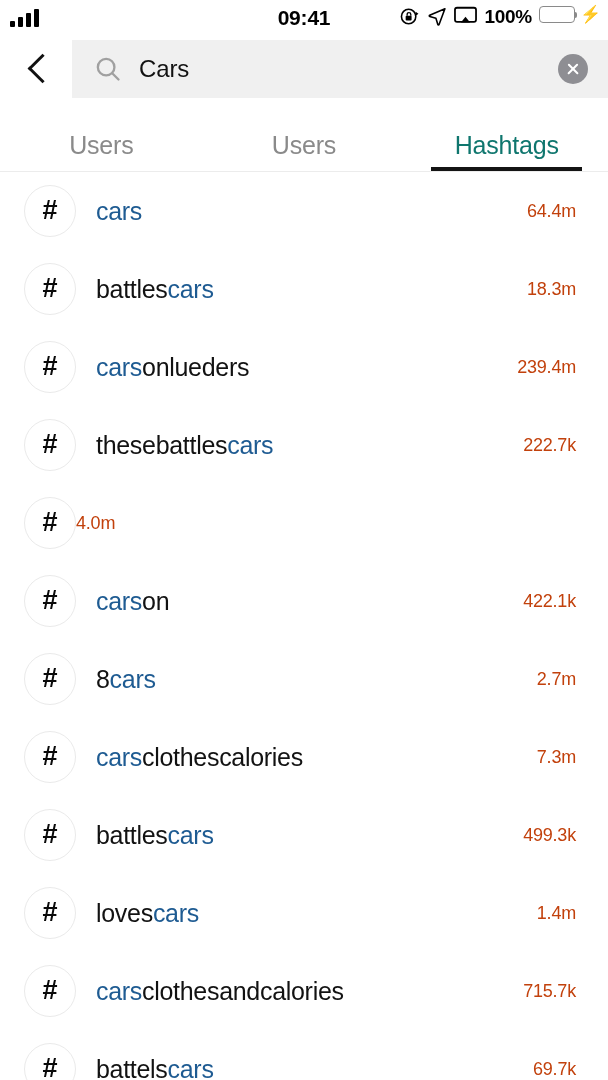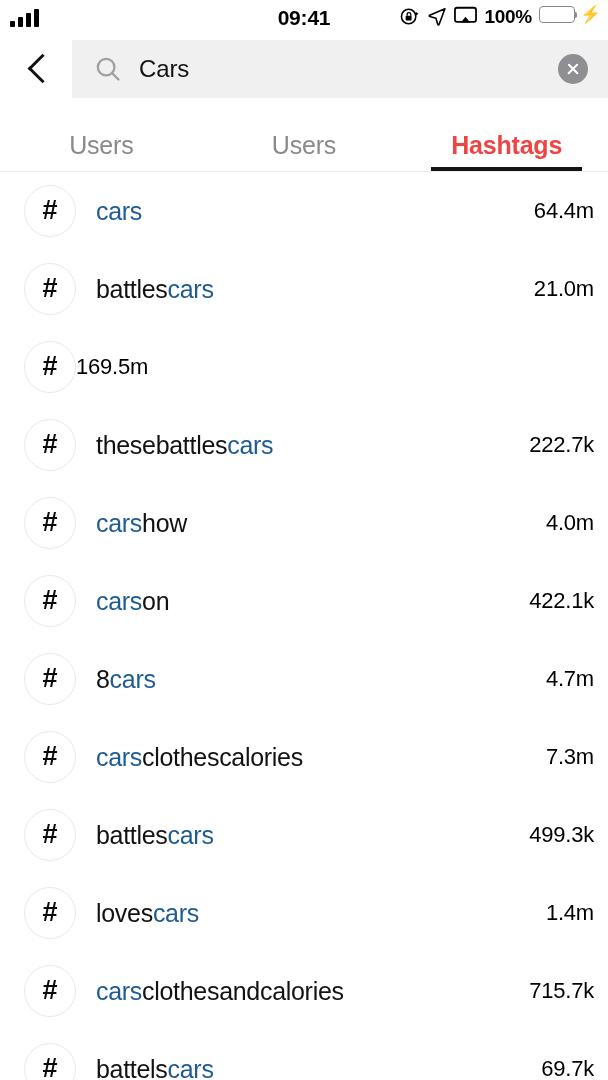--- a/index.html
+++ b/index.html
@@ -186,22 +186,22 @@
     position: relative;
     cursor: pointer;
   }
   .tab span {
     font-size: 25px;
     color: #8a8a8a;
     letter-spacing: -0.2px;
     margin-top: 20px;
   }
   .tab.active span {
-    color: #ef4444;
-    font-weight: bold;
+    color: #0f766e;
+    font-weight: normal;
   }
   .tab.active .ul {
     position: absolute;
     bottom: 0;
     left: 26px;
     right: 26px;
     height: 4px;
     background: #141414;
   }
 
@@ -242,23 +242,23 @@
     color: #121212;
     letter-spacing: -0.3px;
     white-space: nowrap;
     overflow: hidden;
   }
   .row-label .hl {
     color: #1e5b92;
   }
   .row-count {
     flex: 0 0 auto;
-    margin-right: 14px;
-    font-size: 22px;
-    color: #000000;
+    margin-right: 32px;
+    font-size: 18px;
+    color: #c2410c;
     letter-spacing: -0.2px;
   }
 </style>
 </head>
 <body>
 
 <div class="status-bar">
   <div class="sb-signal">
     <i></i>
       <i></i>
@@ -330,55 +330,55 @@
         <span>#</span>
       </div>
       <div class="row-label"><span class="hl" style="color: rgb(30, 91, 146);">cars</span></div>
       <div class="row-count">64.4m</div>
     </div>
     <div class="row">
       <div class="hash-circle">
         <span>#</span>
       </div>
       <div class="row-label"><span>battles</span><span class="hl" style="color: rgb(30, 91, 146);">cars</span></div>
-      <div class="row-count">21.0m</div>
-    </div>
-    <div class="row">
-      <div class="hash-circle">
-        <span>#</span>
-      </div>
-      <div class="row-count">169.5m</div>
+      <div class="row-count">18.3m</div>
+    </div>
+    <div class="row">
+      <div class="hash-circle">
+        <span>#</span>
+      </div>
+      <div class="row-label"><span class="hl" style="color: rgb(30, 91, 146);">cars</span><span>onlueders</span></div>
+      <div class="row-count">239.4m</div>
     </div>
     <div class="row">
       <div class="hash-circle">
         <span>#</span>
       </div>
       <div class="row-label"><span>thesebattles</span><span class="hl" style="color: rgb(30, 91, 146);">cars</span></div>
       <div class="row-count">222.7k</div>
     </div>
     <div class="row">
       <div class="hash-circle">
         <span>#</span>
       </div>
-      <div class="row-label"><span class="hl" style="color: rgb(30, 91, 146);">cars</span><span>how</span></div>
       <div class="row-count">4.0m</div>
     </div>
     <div class="row">
       <div class="hash-circle">
         <span>#</span>
       </div>
       <div class="row-label"><span class="hl" style="color: rgb(30, 91, 146);">cars</span><span>on</span></div>
       <div class="row-count">422.1k</div>
     </div>
     <div class="row">
       <div class="hash-circle">
         <span>#</span>
       </div>
       <div class="row-label"><span>8</span><span class="hl" style="color: rgb(30, 91, 146);">cars</span></div>
-      <div class="row-count">4.7m</div>
+      <div class="row-count">2.7m</div>
     </div>
     <div class="row">
       <div class="hash-circle">
         <span>#</span>
       </div>
       <div class="row-label"><span class="hl" style="color: rgb(30, 91, 146);">cars</span><span>clothescalories</span></div>
       <div class="row-count">7.3m</div>
     </div>
     <div class="row">
       <div class="hash-circle">

